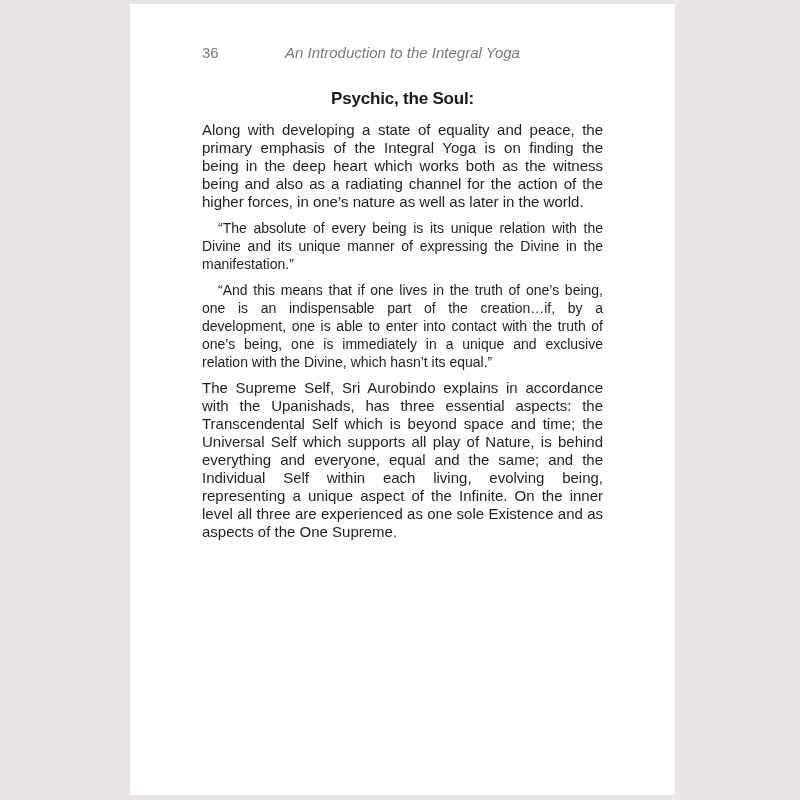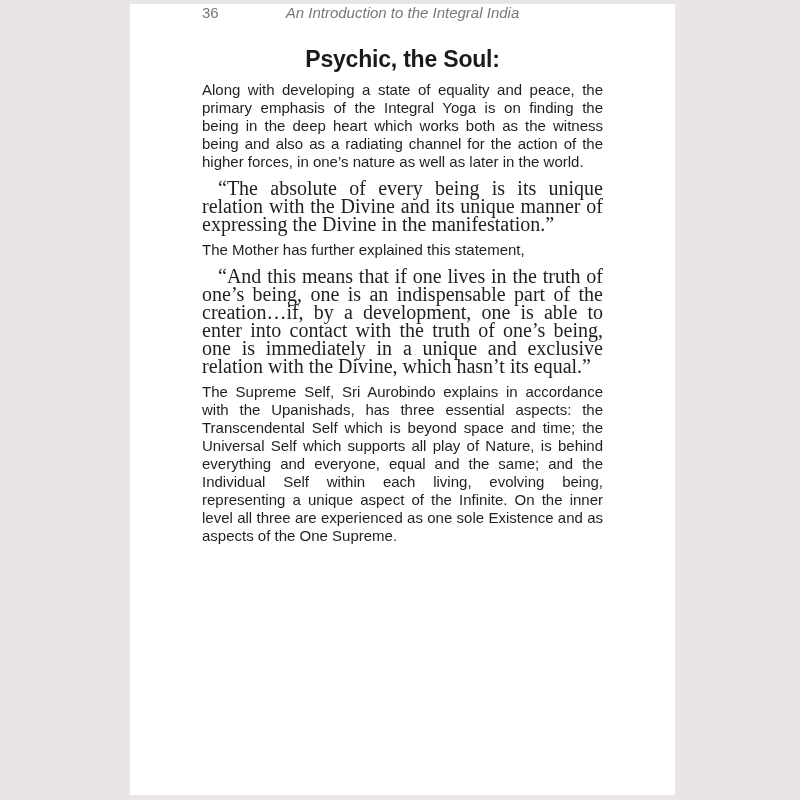--- a/index.html
+++ b/index.html
@@ -27,20 +27,21 @@
     position: absolute;
     left: 130px;
     top: 4px;
     width: 545px;
     height: 791px;
     background: var(--page-bg, #ffffff);
   }
   .content {
     width: 401px;
     margin: 0 auto;
+    padding-top: 40px;
   }
   .running-head {
     position: relative;
     height: 20px;
     margin-bottom: 24px;
     color: var(--muted-text, #787878);
     font-size: 15px;
     text-align: center;
   }
   .page-num {
@@ -48,58 +49,57 @@
     left: 0;
     top: 0;
   }
   .running-title {
     font-style: italic;
   }
   .heading {
     text-align: center;
     font-weight: bold;
     color: var(--heading-text, #1a1a1a);
-    font-size: 23px;
+    font-size: 17px;
     letter-spacing: -0.2px;
     line-height: 22px;
   }
   .heading.h1 { margin: 0 0 11px 0; }
   .heading.h2 { margin: 0 0 18px 0; }
   .paras p {
     margin: 0 0 8px 0;
     text-align: justify;
     color: var(--body-text, #1f1f1f);
   }
   p.sans {
     font-family: "Liberation Sans", sans-serif;
     font-size: 15px;
     line-height: 18px;
   }
   p.serif {
-    font-family: Liberation Serif, serif;
-    font-size: 20px;
+    font-family: Liberation Sans, sans-serif;
+    font-size: 14px;
     line-height: 18px;
   }
   p.indent { text-indent: 16px; }
   p.indent-deep { text-indent: 26px; }
   .em { font-style: italic; }
 </style>
 </head>
 <body>
 
 <div class="stage">
   <div class="page">
     <div class="content">
       <div class="running-head">
         <span class="page-num">36</span>
-        <span class="running-title">An Introduction to the Integral India</span>
+        <span class="running-title">An Introduction to the Integral Yoga</span>
       </div>
       <div class="heading h1">Psychic, the Soul:</div>
       <div class="paras">
           <p class="sans"><span>Along with developing a state of equality and peace, the primary emphasis of the Integral Yoga is on finding the being in the deep heart which works both as the witness being and also as a radiating channel for the action of the higher forces, in one’s nature as well as later in the world.</span></p>
           <p class="serif indent"><span>“The absolute of every being is its unique relation with the Divine and its unique manner of expressing the Divine in the manifestation.”</span></p>
-          <p class="sans"><span>The Mother has further explained this statement,</span></p>
           <p class="serif indent"><span>“And this means that if one lives in the truth of one’s being, one is an indispensable part of the creation…if, by a development, one is able to enter into contact with the truth of one’s being, one is immediately in a unique and exclusive relation with the Divine, which hasn’t its equal.”</span></p>
           <p class="sans"><span>The Supreme Self, Sri Aurobindo explains in accordance with the Upanishads, has three essential aspects: the Transcendental Self which is beyond space and time; the Universal Self which supports all play of Nature, is behind everything and everyone, equal and the same; and the Individual Self within each living, evolving being, representing a unique aspect of the Infinite. On the inner level all three are experienced as one sole Existence and as aspects of the One Supreme.</span></p>
         </div>
     </div>
   </div>
 </div>
 
 </body></html>

